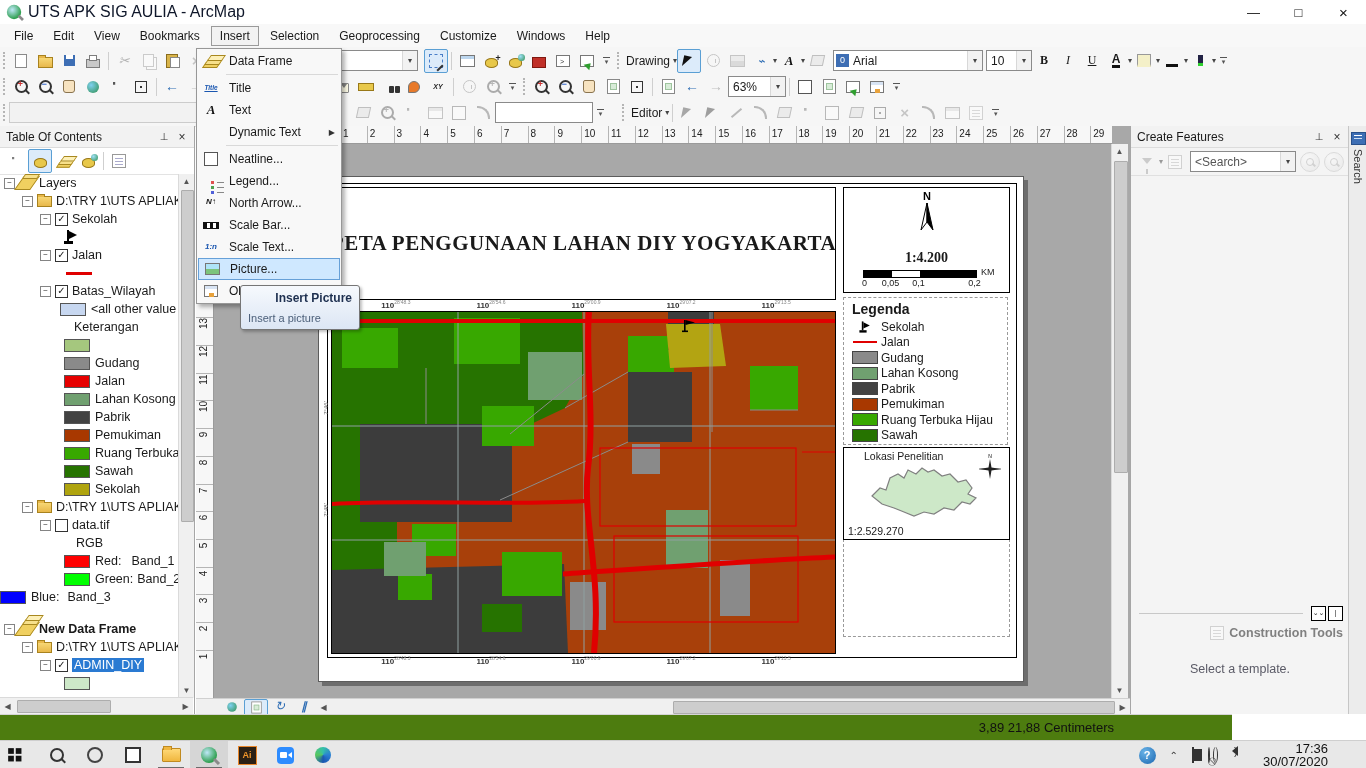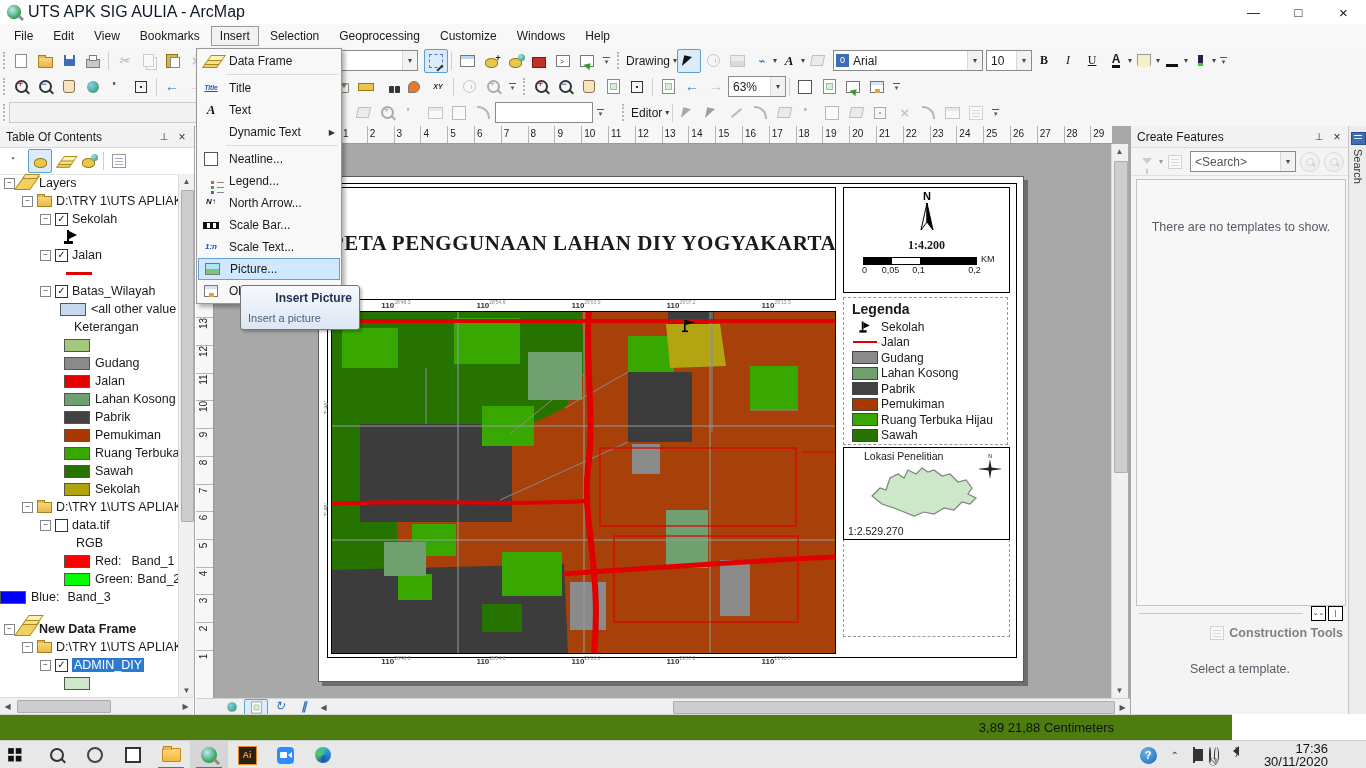--- a/index.html
+++ b/index.html
@@ -131,21 +131,21 @@
   .rnumv{height:26.7px;flex:none;font-size:10px;color:#222;border-top:1px solid #b5b5b5;display:flex;align-items:flex-start;justify-content:center;}
   .rnumv span{transform:rotate(-90deg) translateY(-1px);display:block;}
   #rcorner{position:absolute;left:0;top:0;width:18px;height:18px;background:#efefef;border-right:1px solid #9a9a9a;border-bottom:1px solid #9a9a9a;}
   #canvas{position:absolute;left:18px;top:18px;width:896px;height:554px;overflow:hidden;background:#a8a8a8;}
   #page{position:absolute;left:104px;top:32px;width:704px;height:504px;background:#fff;border:1px solid #5c5c5c;box-shadow:4px 4px 0 rgba(60,60,60,.55);}
   .neat{position:absolute;border:1px solid #000;}
   .dashedbox{position:absolute;border:1px dashed #9a9a9a;}
   #maptitle{position:absolute;left:12px;top:10px;width:503px;height:111px;border:1px solid #000;display:flex;align-items:center;justify-content:center;}
   #maptitle span{font-family:"Liberation Serif",serif;font-weight:bold;font-size:21px;letter-spacing:.5px;white-space:nowrap;}
   #scalebox{position:absolute;left:524px;top:10px;width:165px;height:104px;border:1px solid #000;text-align:center;}
-  .scaletext{font-family:"Liberation Serif",serif;font-weight:bold;font-size:12px;margin-top:1px;}
+  .scaletext{font-family:"Liberation Serif",serif;font-weight:bold;font-size:14px;margin-top:13px;}
   .sbwrap{position:relative;width:128px;margin:4px auto 0;text-align:left;}
   .sbar{width:112px;height:6px;border:1px solid #000;background:linear-gradient(90deg,#000 0 25%,#fff 25% 50%,#000 50% 100%);}
   .sbunit{position:absolute;right:-4px;top:-3px;font-size:9px;}
   .sbticks{position:relative;height:12px;font-size:9px;}
   .sbticks b{position:absolute;top:0;font-weight:normal;transform:translateX(-50%);}
   #legendbox{position:absolute;left:524px;top:120px;width:165px;height:148px;border:1px dashed #9a9a9a;padding:3px 0 0 8px;box-sizing:border-box;}
   #legendbox h3{margin:0 0 2px;font-size:14px;}
   .lrow{display:flex;align-items:center;height:15.5px;font-size:12px;}
   .lsym{width:26px;display:flex;align-items:center;justify-content:center;flex:none;margin-right:3px;}
   .lswatch{width:24px;height:11px;border:1px solid #444;}
@@ -1008,23 +1008,20 @@
           <span class="val">&lt;Search&gt;</span>
           <span class="dd">▾</span>
         </span>
       <span class="roundbtn dis">
           <i></i>
         </span>
       <span class="roundbtn dis">
           <i></i>
         </span>
     </div>
-    <div id="cfbody">
-      <span class="emptytext">There are no templates to show.</span>
-    </div>
     <div id="cfsplit">
       <span class="bar"></span>
       <span class="minibtn">⌄⌄</span>
       <span class="minibtn" style="margin-right:6px">|</span>
     </div>
     <div id="cfcons">
       <div class="chead">
           <i class="ic ic-form dis" style="margin-right:5px"></i>
           <span>Construction Tools</span>
         </div>
@@ -1143,18 +1140,18 @@
       </span>
     <span class="taskbtn">
         <span class="tedge"></span>
       </span>
     <span class="tray">
       <span class="trayic thelp">?</span>
       <span class="trayic tcaret">⌃</span>
       <span class="trayic"><span class="tbattery"></span></span>
       <span class="trayic"><span class="tglobe"></span></span>
       <span class="trayic"><span class="tspeaker"></span></span>
-      <span class="tclock"><span>17:36</span><br><span>30/11/2020</span></span>
+      <span class="tclock"><span>17:36</span><br><span>30/07/2020</span></span>
       <span class="trayic"><span class="tnotif"></span></span>
     </span>
   </div>
 
 </div>
 
 </body></html>

